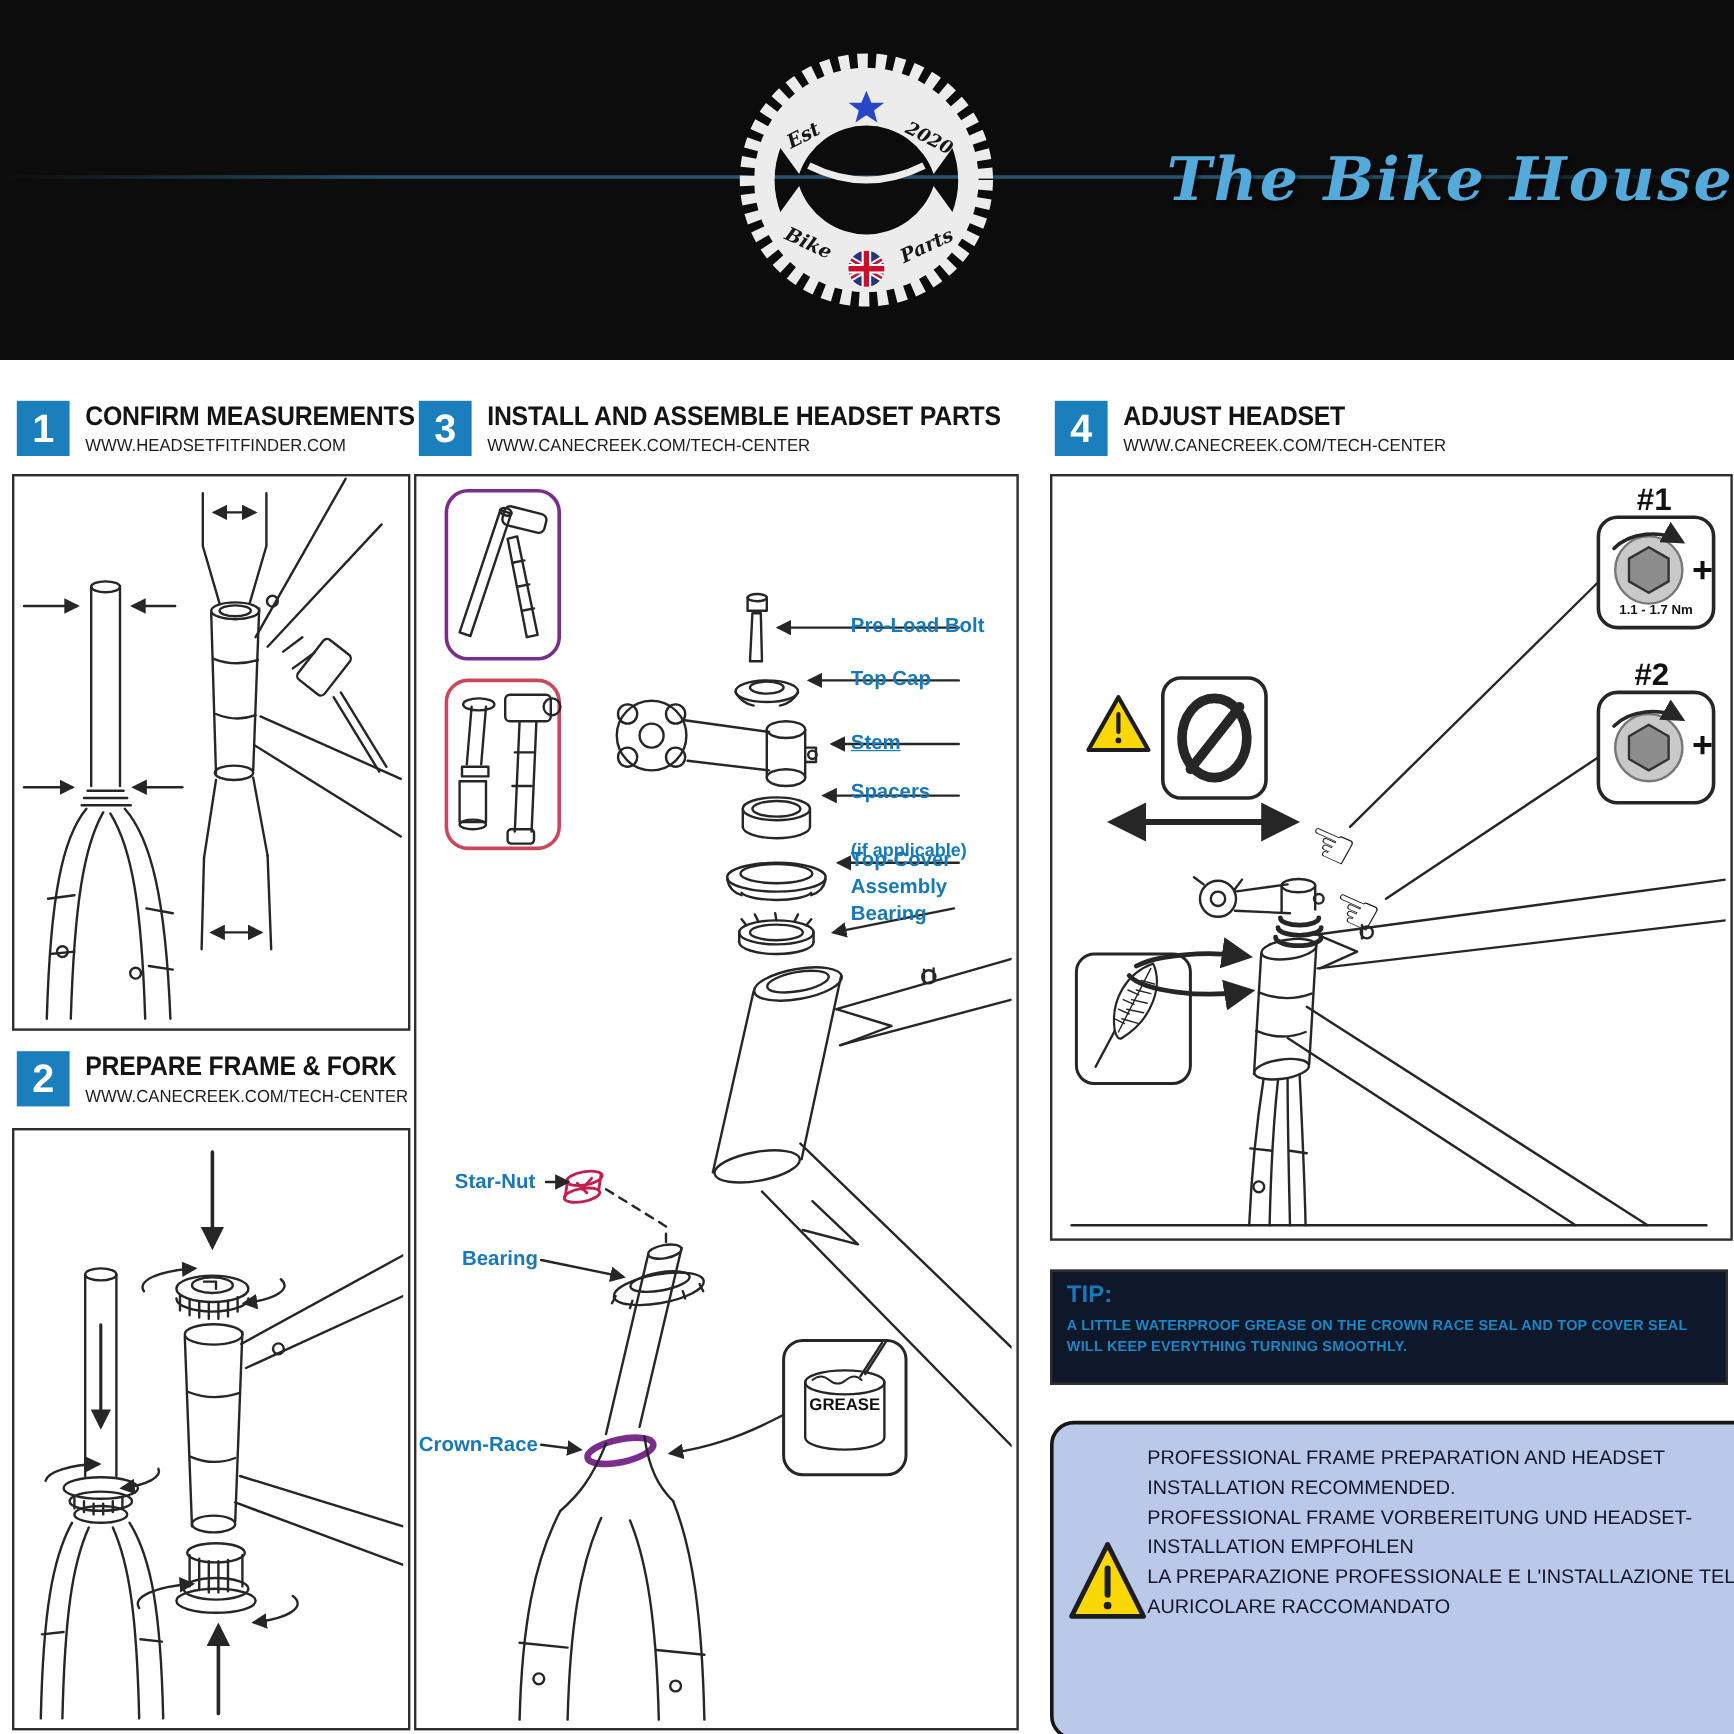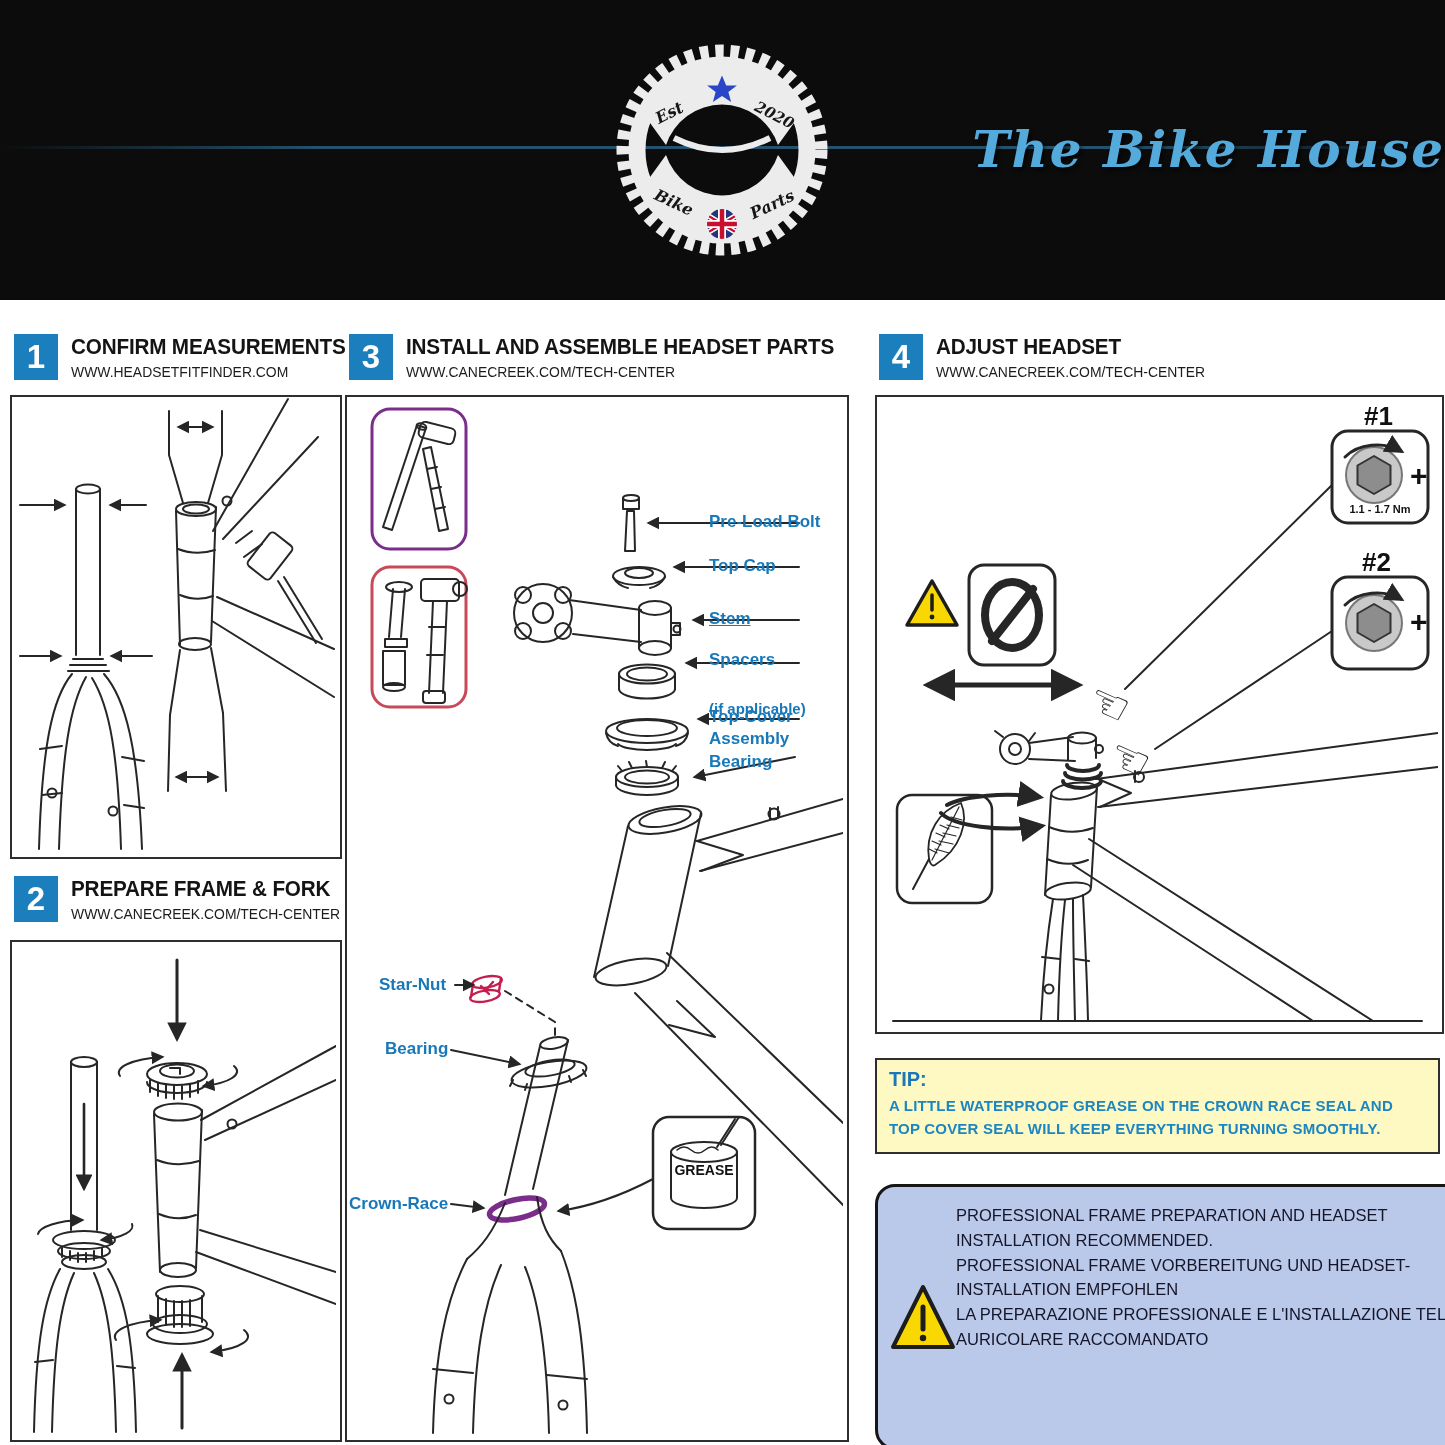--- a/index.html
+++ b/index.html
@@ -21,23 +21,23 @@
     letter-spacing:-.2px;transform:scaleX(.92);transform-origin:left top;}
   .sh-url{font-size:14.5px;color:#1c1c1c;margin-top:4px;white-space:nowrap;
     transform:scaleX(.96);transform-origin:left top;}
   
   .panel{position:absolute;border:2px solid #2e2e2e;background:#fff;}
   .panel svg.art{position:absolute;left:0;top:0;}
   .lbl{position:absolute;color:#1878b8;font-weight:bold;font-size:17px;white-space:nowrap;z-index:3;}
   .lbl.small{font-size:15px;}
   .lbl.dark{color:#111;font-size:14px;}
   
-  .tipbox{position:absolute;border:2px solid #2e2e2e;background:#fef9c3;padding:8px 12px;box-sizing:border-box;}
+  .tipbox{position:absolute;border:2px solid #2e2e2e;background:#0f172a;padding:8px 12px;box-sizing:border-box;}
   .tip-title{color:#1878b8;font-weight:bold;font-size:20px;}
-  .tip-body{color:#1b86c2;font-weight:bold;font-size:15px;line-height:1.5;margin-top:4px;letter-spacing:.2px;}
+  .tip-body{color:#1b86c2;font-weight:bold;font-size:12px;line-height:1.5;margin-top:4px;letter-spacing:.2px;}
   
   .notice{position:absolute;background:#bac8e9;border:3px solid #161616;border-radius:20px;box-sizing:border-box;}
   .notice-text{position:absolute;left:78px;top:16px;right:18px;color:#15152a;
     font-size:16.5px;line-height:1.5;font-family:"Liberation Sans","DejaVu Sans",sans-serif;}
   .n-line{margin:0;}
   .p4lbl{position:absolute;color:#111;font-weight:bold;z-index:3;}
 </style>
 </head>
 <body>
 

